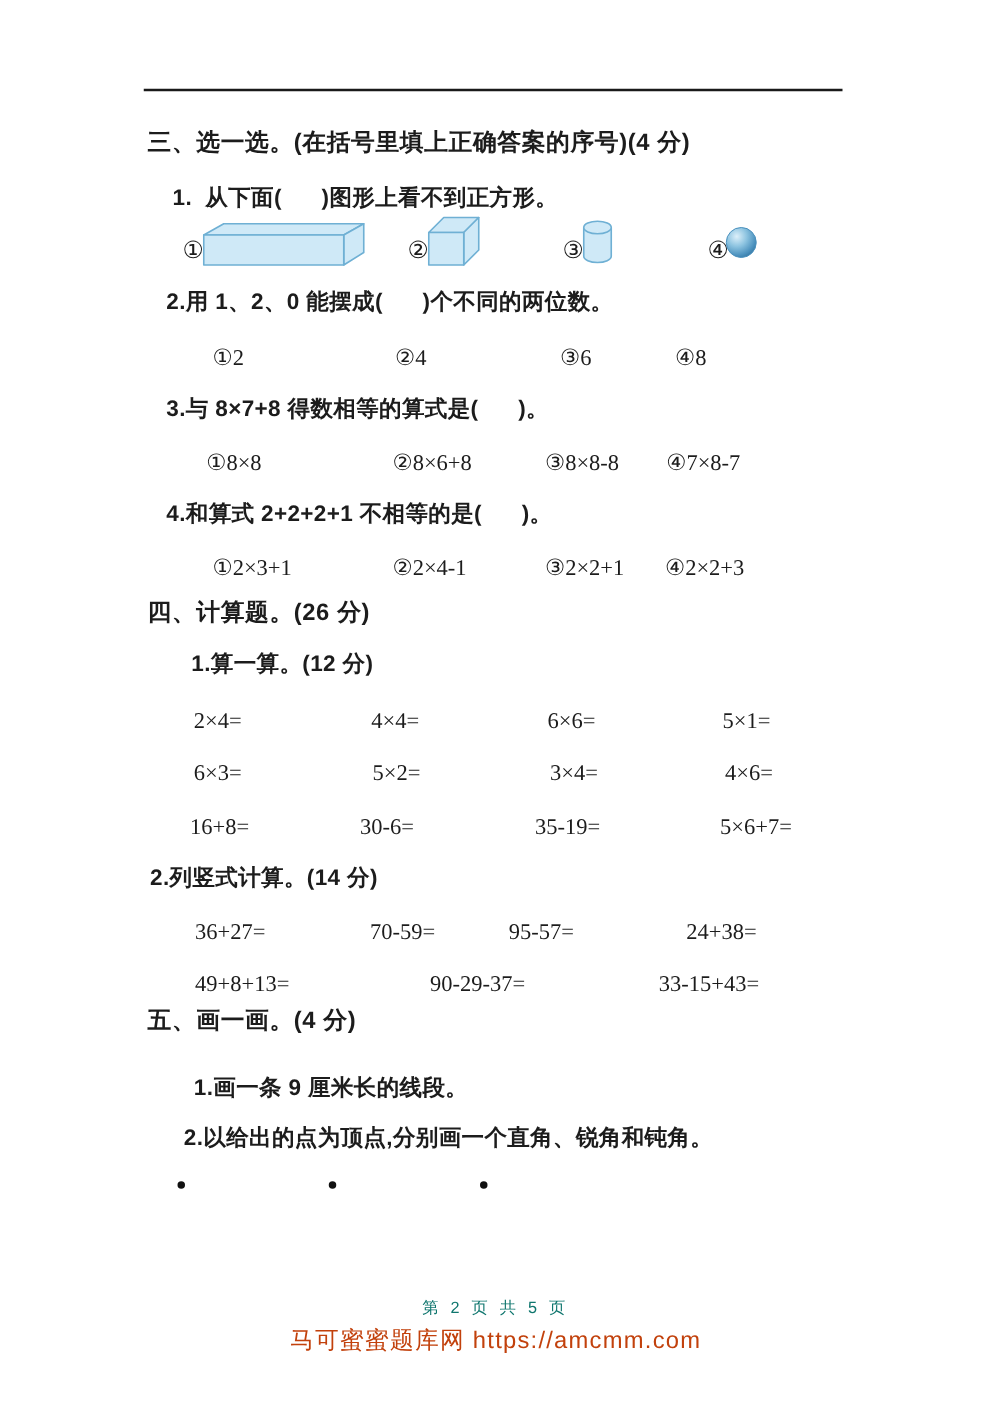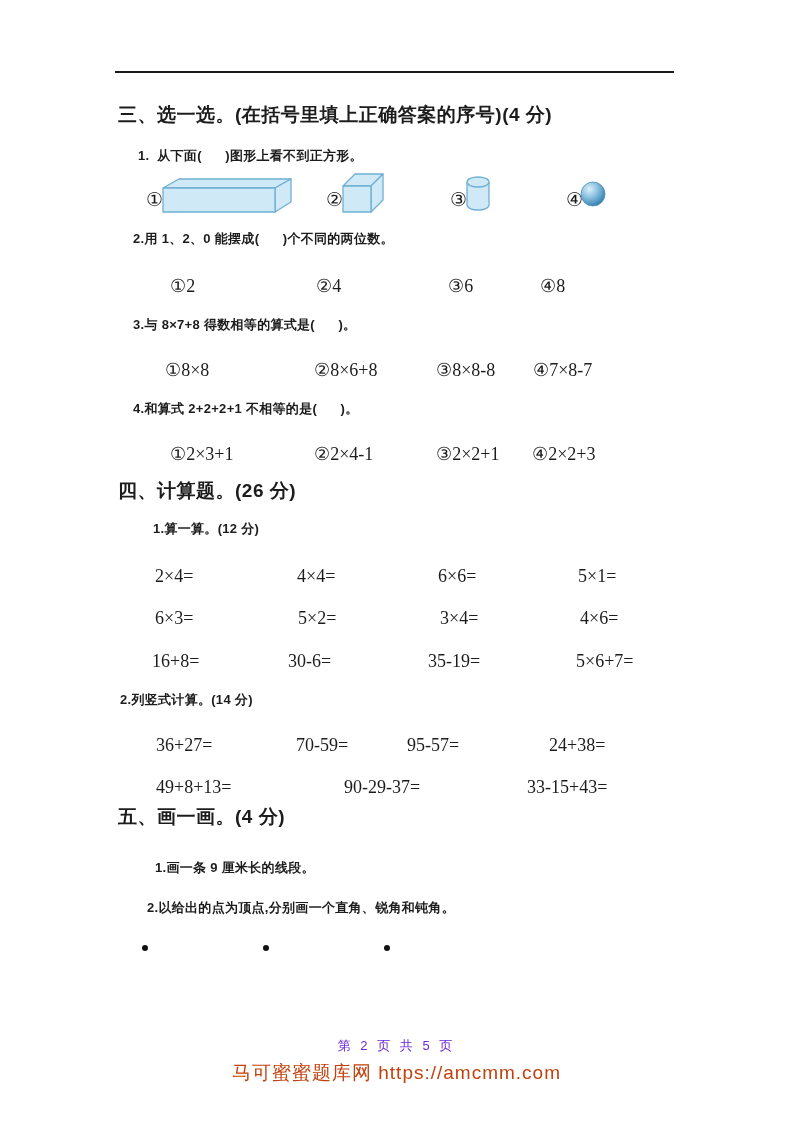--- a/index.html
+++ b/index.html
@@ -6,28 +6,28 @@
   #page {
     position:relative;
     width:793px; height:1122px;
     background:#ffffff;
     color:#1c1c1c;
     font-family:"Liberation Sans","DejaVu Sans",sans-serif;
     overflow:hidden;
   }
   .t { position:absolute; white-space:pre; line-height:1.2; }
   .h { font-size:19px; font-weight:700; letter-spacing:0.5px; }
-  .q { font-size:13px; font-weight:600; letter-spacing:0.3px; }
+  .q { font-size:18px; font-weight:600; letter-spacing:0.3px; }
   .e { font-family:"Liberation Serif","DejaVu Serif",serif; font-size:18px; font-weight:400; }
   .lbl { position:absolute; font-family:"Liberation Serif","DejaVu Serif",serif; font-size:19px; }
   .rule { position:absolute; left:115px; top:71px; width:559px; height:2px; background:#1a1a1a; }
   .shape-svg { position:absolute; }
   .shape-fill { fill:#cfe9f7; stroke:#6fb0d4; stroke-width:1.3; stroke-linejoin:round; }
   .dot { position:absolute; width:6px; height:6px; border-radius:50%; background:#111; }
-  .page-num { left:0; width:100%; text-align:center; top:1038px; font-size:13px; color:#6d28d9; letter-spacing:3px; font-weight:400; }
+  .page-num { left:0; width:100%; text-align:center; top:1038px; font-size:13px; color:#0f766e; letter-spacing:3px; font-weight:400; }
   .watermark { left:0; width:100%; text-align:center; top:1062px; font-size:19px; color:#c2410c; letter-spacing:1px; }
 </style>
 </head>
 <body>
 
 <div id="page">
 
   <div class="rule"></div>
 
   <div class="t h" style="left:118px; top:104px;">三、选一选。(在括号里填上正确答案的序号)(4 分)</div>

